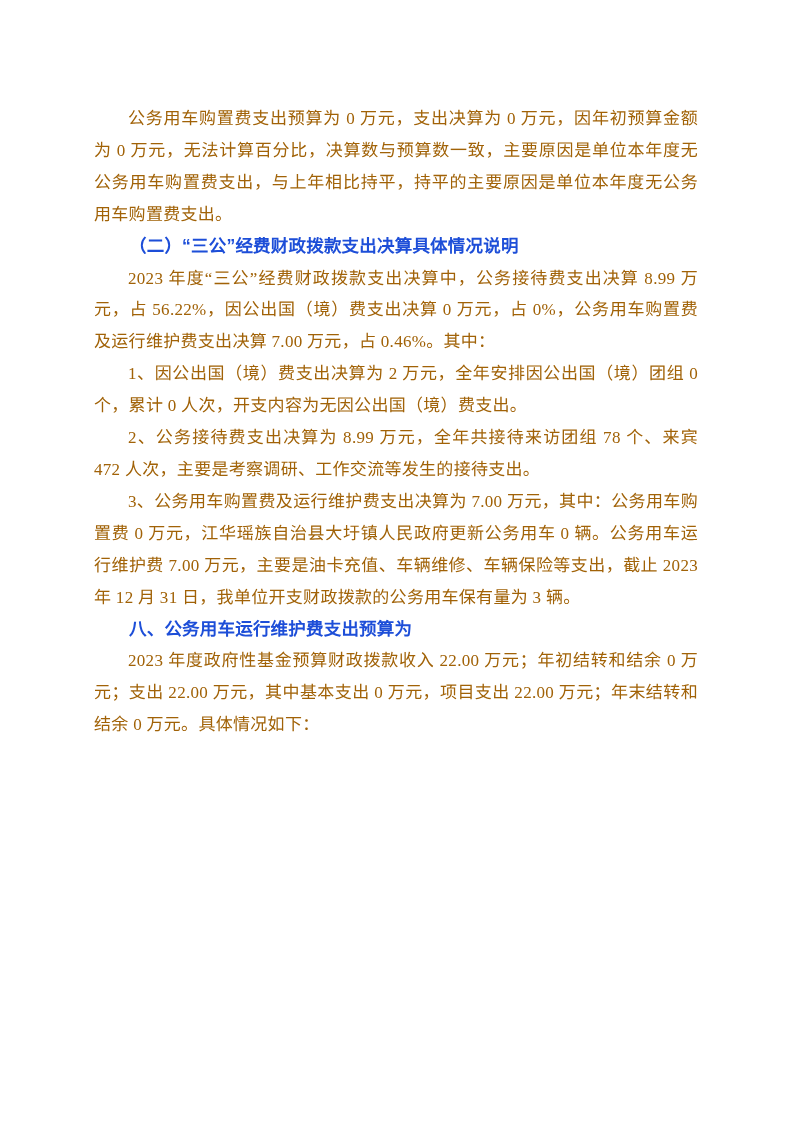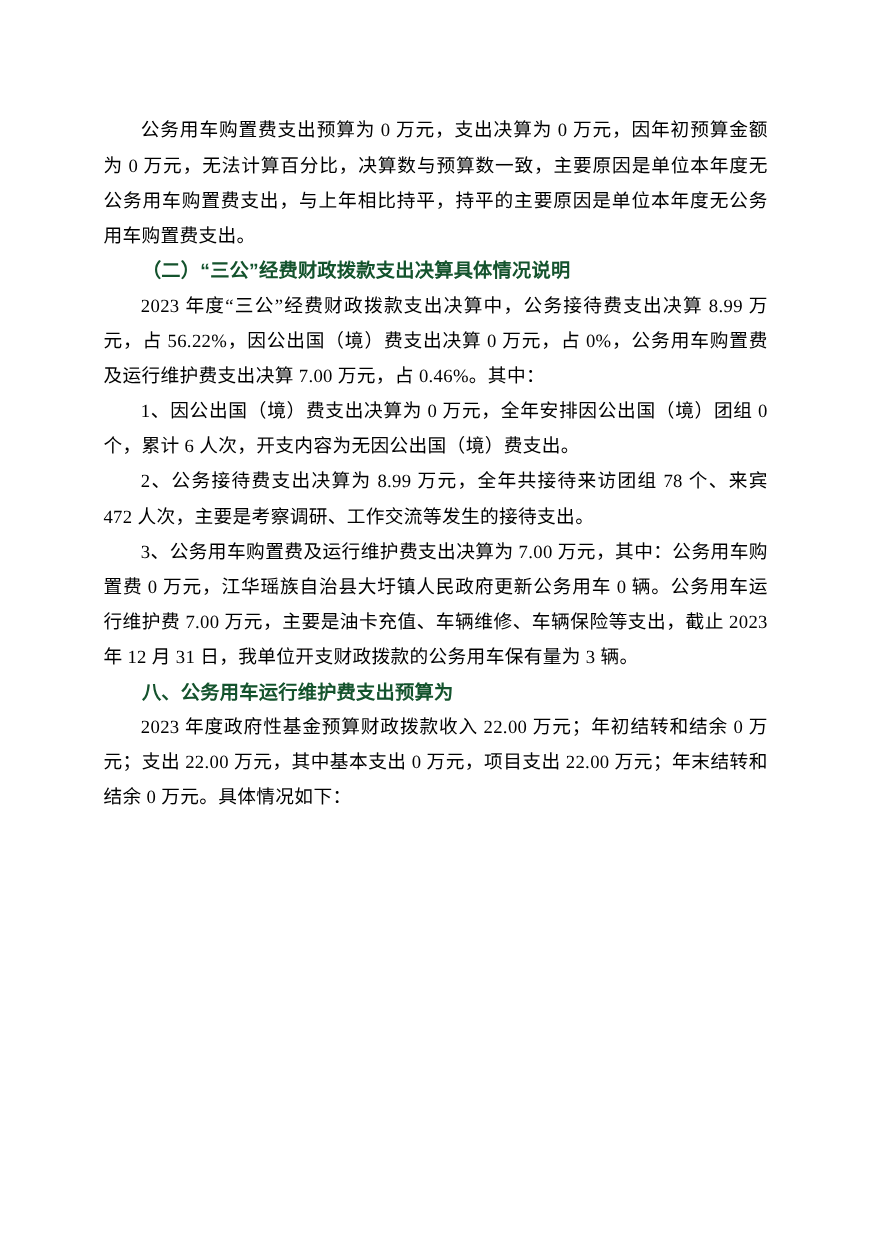--- a/index.html
+++ b/index.html
@@ -21,42 +21,42 @@
     width: 604px;
   }
   p {
     margin: 0;
     padding: 0;
   }
   .body-para {
     font-family: "Liberation Serif", "DejaVu Serif", serif;
     font-size: 17px;
     line-height: 31.9px;
-    color: #000000;
+    color: #a16207;
     text-align: justify;
     text-indent: 2em;
     letter-spacing: 0.3px;
   }
   .heading-para {
     font-family: "Liberation Sans", "DejaVu Sans", sans-serif;
     font-weight: bold;
     font-size: 17.5px;
     line-height: 31.9px;
-    color: #14532d;
+    color: #1d4ed8;
     text-indent: 2em;
     letter-spacing: 0.2px;
   }
 </style>
 </head>
 <body>
 
 <div class="page">
   <div class="doc">
     <p class="body-para">公务用车购置费支出预算为 0 万元，支出决算为 0 万元，因年初预算金额为 0 万元，无法计算百分比，决算数与预算数一致，主要原因是单位本年度无公务用车购置费支出，与上年相比持平，持平的主要原因是单位本年度无公务用车购置费支出。</p>
     <p class="heading-para">（二）“三公”经费财政拨款支出决算具体情况说明</p>
     <p class="body-para">2023 年度“三公”经费财政拨款支出决算中，公务接待费支出决算 8.99 万元，占 56.22%，因公出国（境）费支出决算 0 万元，占 0%，公务用车购置费及运行维护费支出决算 7.00 万元，占 0.46%。其中：</p>
-    <p class="body-para">1、因公出国（境）费支出决算为 0 万元，全年安排因公出国（境）团组 0 个，累计 6 人次，开支内容为无因公出国（境）费支出。</p>
+    <p class="body-para">1、因公出国（境）费支出决算为 2 万元，全年安排因公出国（境）团组 0 个，累计 0 人次，开支内容为无因公出国（境）费支出。</p>
     <p class="body-para">2、公务接待费支出决算为 8.99 万元，全年共接待来访团组 78 个、来宾 472 人次，主要是考察调研、工作交流等发生的接待支出。</p>
     <p class="body-para">3、公务用车购置费及运行维护费支出决算为 7.00 万元，其中：公务用车购置费 0 万元，江华瑶族自治县大圩镇人民政府更新公务用车 0 辆。公务用车运行维护费 7.00 万元，主要是油卡充值、车辆维修、车辆保险等支出，截止 2023 年 12 月 31 日，我单位开支财政拨款的公务用车保有量为 3 辆。</p>
     <p class="heading-para">八、公务用车运行维护费支出预算为</p>
     <p class="body-para">2023 年度政府性基金预算财政拨款收入 22.00 万元；年初结转和结余 0 万元；支出 22.00 万元，其中基本支出 0 万元，项目支出 22.00 万元；年末结转和结余 0 万元。具体情况如下：</p>
   </div>
 </div>
 
 </body></html>

